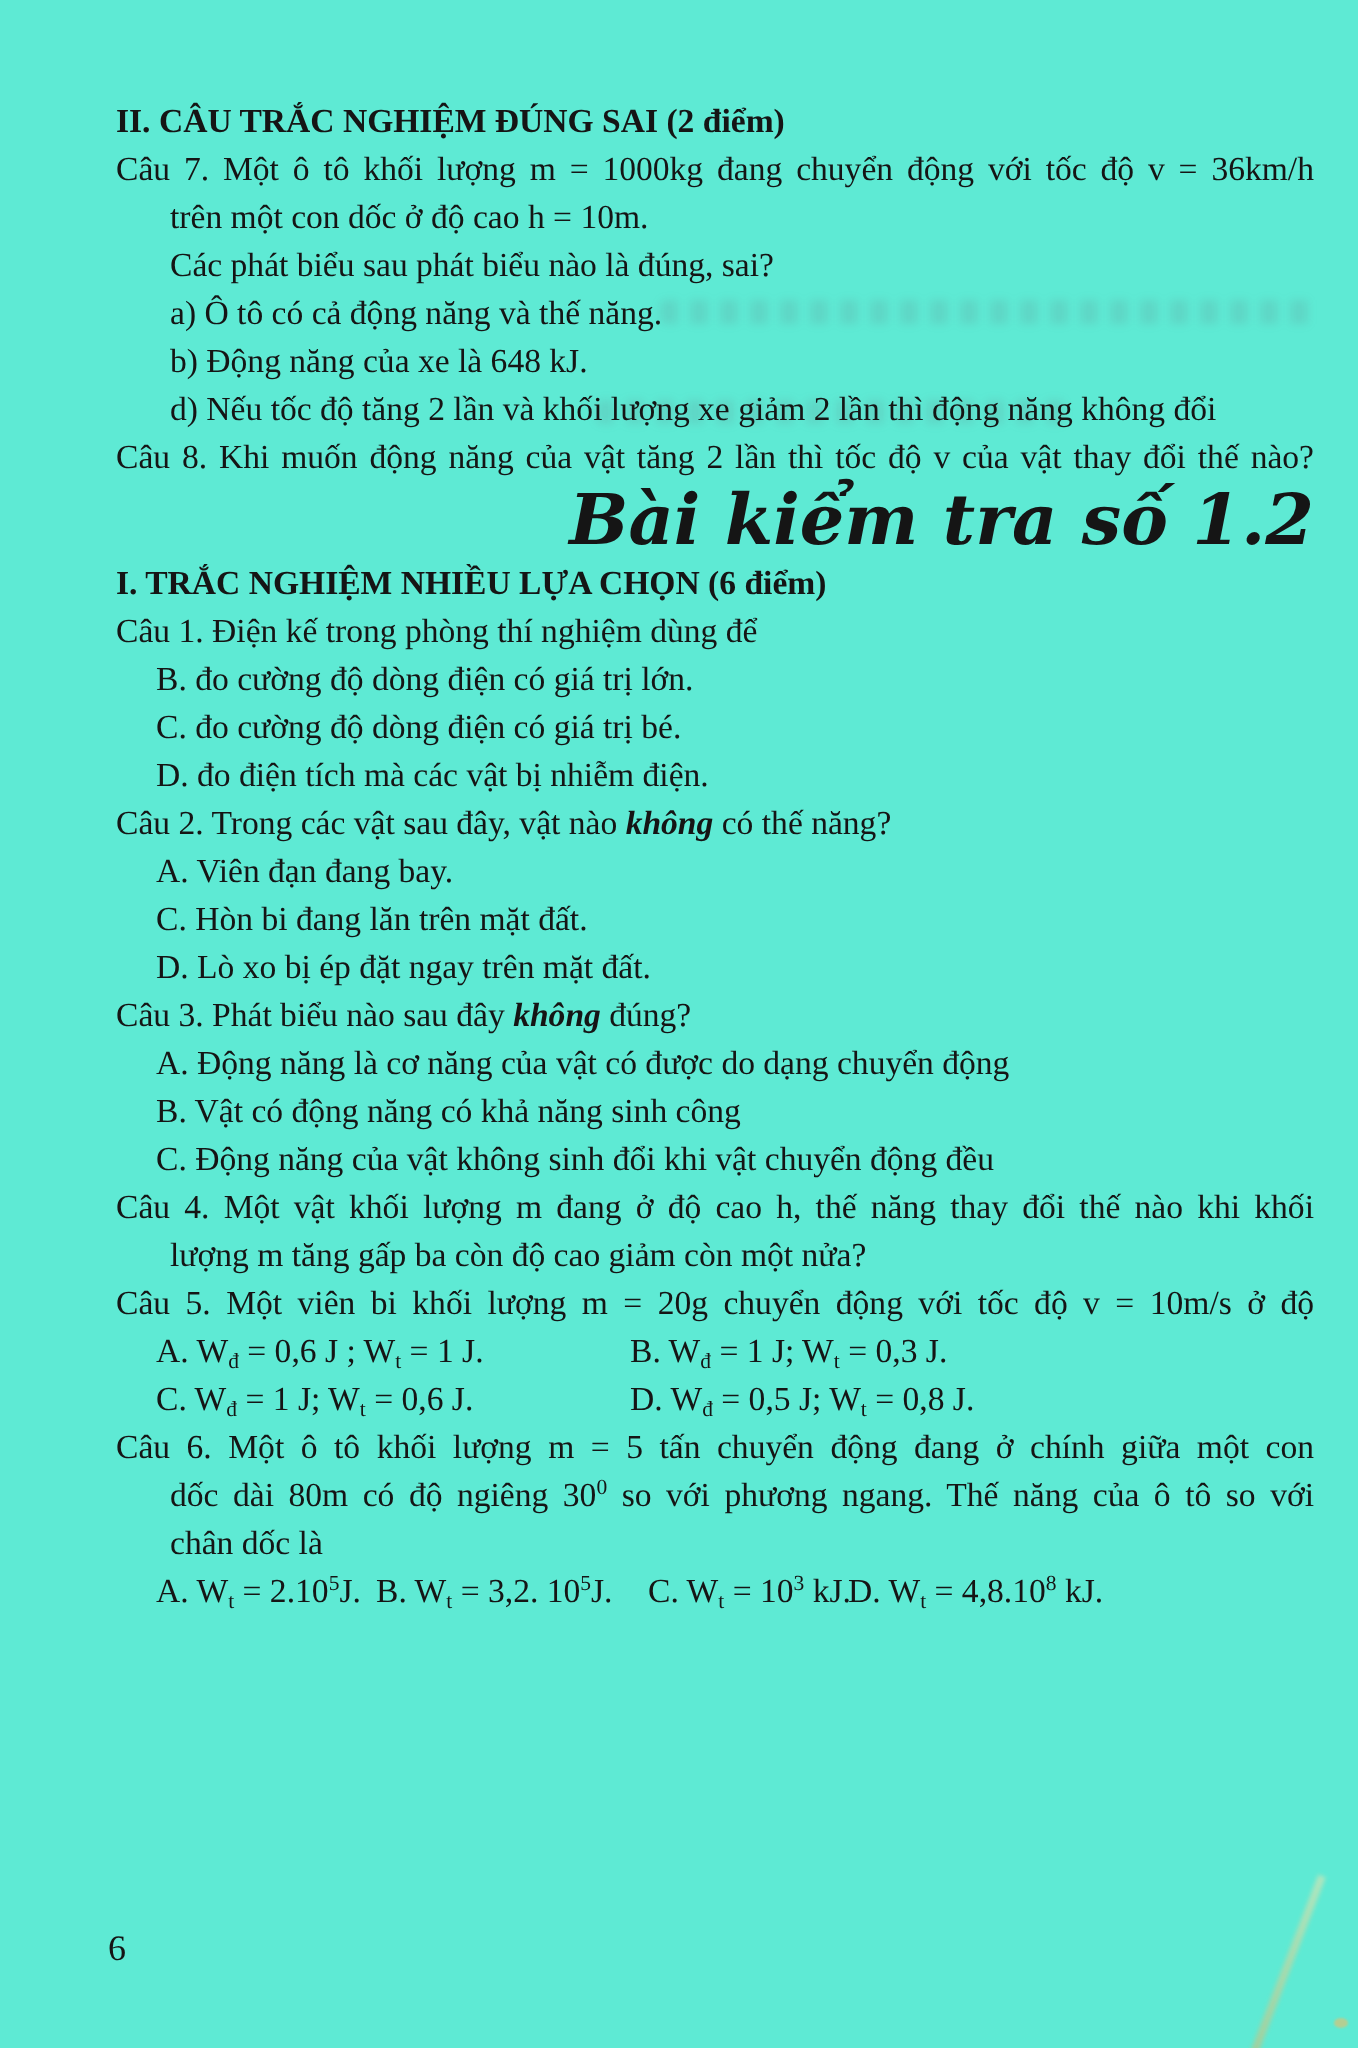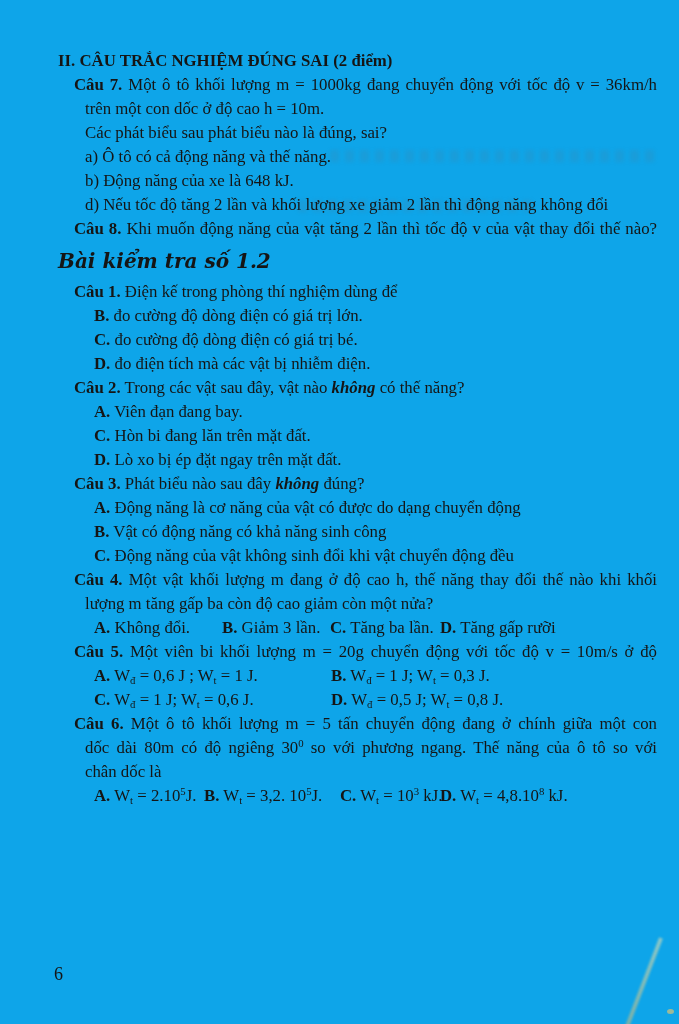--- a/index.html
+++ b/index.html
@@ -1,35 +1,35 @@
 <!DOCTYPE html>
 <html><head>
 <meta charset="utf-8">
 <style>
   html,body{margin:0;padding:0;background:#888;}
   .page{
     position:relative;width:679px;height:1024px;margin:0 auto;
-    background:#0ea5e9;overflow:hidden;
+    background:#5eead4;overflow:hidden;
     font-family:"Liberation Serif",serif;color:#151515;
   }
   .doc{
     position:absolute;left:0;top:0;width:679px;box-sizing:border-box;
     padding:49px 22px 0 58px;
     font-size:16.8px;line-height:24px;
   }
   .line{white-space:nowrap;}
   .heading{font-weight:700;}
-  .lbl{font-weight:700;margin-left:16px;}
+  .lbl{font-weight:400;}
   .cont,.sub{padding-left:27px;}
   .optline,.optrow{padding-left:20px;}
   .optrow{display:flex;white-space:nowrap;}
   .j{white-space:normal;text-align:justify;text-align-last:justify;}
   .title{
     font-family:"DejaVu Serif",serif;font-style:italic;font-weight:700;
-    font-size:20px;line-height:32px;text-align:left;margin:4px 0 3px;
+    font-size:35px;line-height:32px;text-align:right;margin:4px 0 3px;
   }
   .q4 .opt:nth-child(1){width:128px;}
   .q4 .opt:nth-child(2){width:108px;}
   .q4 .opt:nth-child(3){width:110px;}
   .q5 .opt:nth-child(1){width:237px;}
   .q6 .opt:nth-child(1){width:110px;}
   .q6 .opt:nth-child(2){width:136px;}
   .q6 .opt:nth-child(3){width:100px;}
   sub{font-size:64%;vertical-align:-3px;line-height:0;}
   sup{font-size:64%;vertical-align:6px;line-height:0;}
@@ -62,40 +62,35 @@
   <div class="doc">
       <div class="line heading"><span>II. CÂU TRẮC NGHIỆM ĐÚNG SAI (2 điểm)</span></div>
       <div class="line qline j"><b class="lbl">Câu 7.</b> <span>Một ô tô khối lượng m = 1000kg đang chuyển động với tốc độ v = 36km/h</span></div>
       <div class="line cont"><span>trên một con dốc ở độ cao h = 10m.</span></div>
       <div class="line cont"><span>Các phát biểu sau phát biểu nào là đúng, sai?</span></div>
       <div class="line sub"><span>a) Ô tô có cả động năng và thế năng.</span></div>
       <div class="line sub"><span>b) Động năng của xe là 648 kJ.</span></div>
       <div class="line sub"><span>d) Nếu tốc độ tăng 2 lần và khối lượng xe giảm 2 lần thì động năng không đổi</span></div>
       <div class="line qline j"><b class="lbl">Câu 8.</b> <span>Khi muốn động năng của vật tăng 2 lần thì tốc độ v của vật thay đổi thế nào?</span></div>
       <div class="line title"><span>Bài kiểm tra số 1.2</span></div>
+      <div class="line heading"><span>I. TRẮC NGHIỆM NHIỀU LỰA CHỌN (6 điểm)</span></div>
       <div class="line qline"><b class="lbl">Câu 1.</b> <span>Điện kế trong phòng thí nghiệm dùng để</span></div>
       <div class="line optline"><b class="lbl">B.</b> <span>đo cường độ dòng điện có giá trị lớn.</span></div>
       <div class="line optline"><b class="lbl">C.</b> <span>đo cường độ dòng điện có giá trị bé.</span></div>
       <div class="line optline"><b class="lbl">D.</b> <span>đo điện tích mà các vật bị nhiễm điện.</span></div>
       <div class="line qline"><b class="lbl">Câu 2.</b> <span>Trong các vật sau đây, vật nào <b><i>không</i></b> có thế năng?</span></div>
       <div class="line optline"><b class="lbl">A.</b> <span>Viên đạn đang bay.</span></div>
       <div class="line optline"><b class="lbl">C.</b> <span>Hòn bi đang lăn trên mặt đất.</span></div>
       <div class="line optline"><b class="lbl">D.</b> <span>Lò xo bị ép đặt ngay trên mặt đất.</span></div>
       <div class="line qline"><b class="lbl">Câu 3.</b> <span>Phát biểu nào sau đây <b><i>không</i></b> đúng?</span></div>
       <div class="line optline"><b class="lbl">A.</b> <span>Động năng là cơ năng của vật có được do dạng chuyển động</span></div>
       <div class="line optline"><b class="lbl">B.</b> <span>Vật có động năng có khả năng sinh công</span></div>
       <div class="line optline"><b class="lbl">C.</b> <span>Động năng của vật không sinh đổi khi vật chuyển động đều</span></div>
       <div class="line qline j"><b class="lbl">Câu 4.</b> <span>Một vật khối lượng m đang ở độ cao h, thế năng thay đổi thế nào khi khối</span></div>
       <div class="line cont"><span>lượng m tăng gấp ba còn độ cao giảm còn một nửa?</span></div>
-      <div class="line optrow q4">
-        <span class="opt"><b class="lbl">A.</b> <span>Không đổi.</span></span>
-        <span class="opt"><b class="lbl">B.</b> <span>Giảm 3 lần.</span></span>
-        <span class="opt"><b class="lbl">C.</b> <span>Tăng ba lần.</span></span>
-        <span class="opt"><b class="lbl">D.</b> <span>Tăng gấp rưỡi</span></span>
-      </div>
       <div class="line qline j"><b class="lbl">Câu 5.</b> <span>Một viên bi khối lượng m = 20g chuyển động với tốc độ v = 10m/s ở độ</span></div>
       <div class="line optrow q5">
         <span class="opt"><b class="lbl">A.</b> <span>W<sub>đ</sub> = 0,6 J ; W<sub>t</sub> = 1 J.</span></span>
         <span class="opt"><b class="lbl">B.</b> <span>W<sub>đ</sub> = 1 J; W<sub>t</sub> = 0,3 J.</span></span>
       </div>
       <div class="line optrow q5">
         <span class="opt"><b class="lbl">C.</b> <span>W<sub>đ</sub> = 1 J; W<sub>t</sub> = 0,6 J.</span></span>
         <span class="opt"><b class="lbl">D.</b> <span>W<sub>đ</sub> = 0,5 J; W<sub>t</sub> = 0,8 J.</span></span>
       </div>
       <div class="line qline j"><b class="lbl">Câu 6.</b> <span>Một ô tô khối lượng m = 5 tấn chuyển động đang ở chính giữa một con</span></div>

